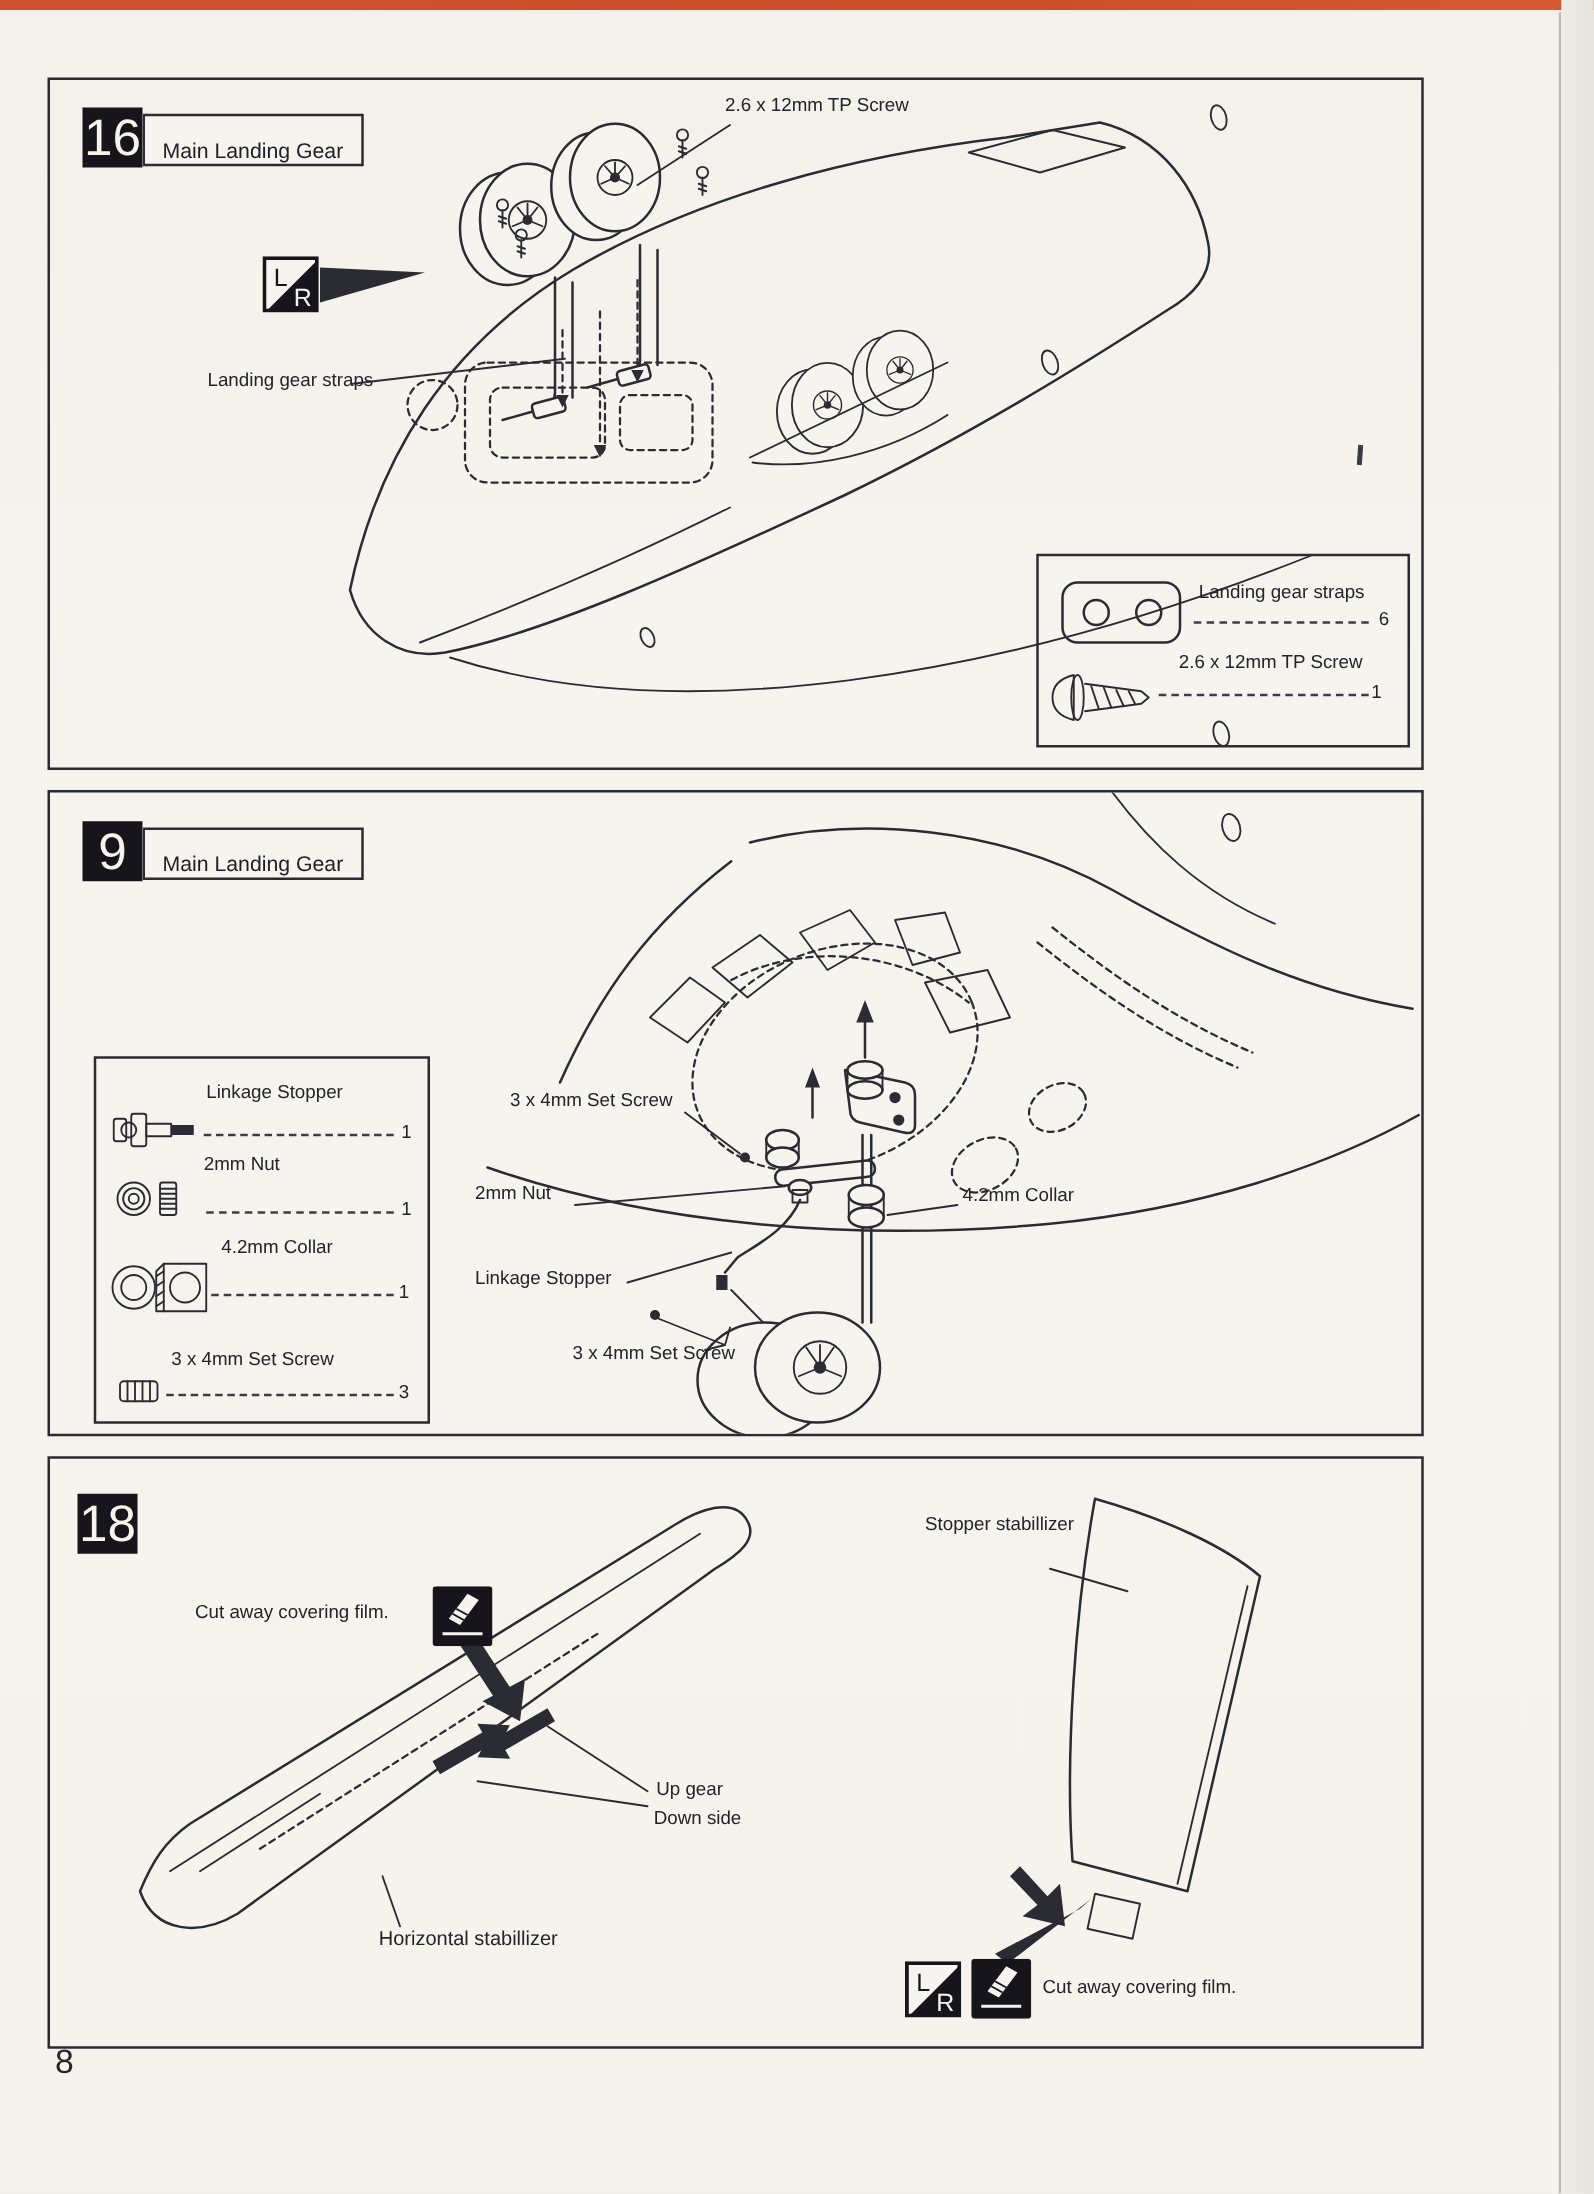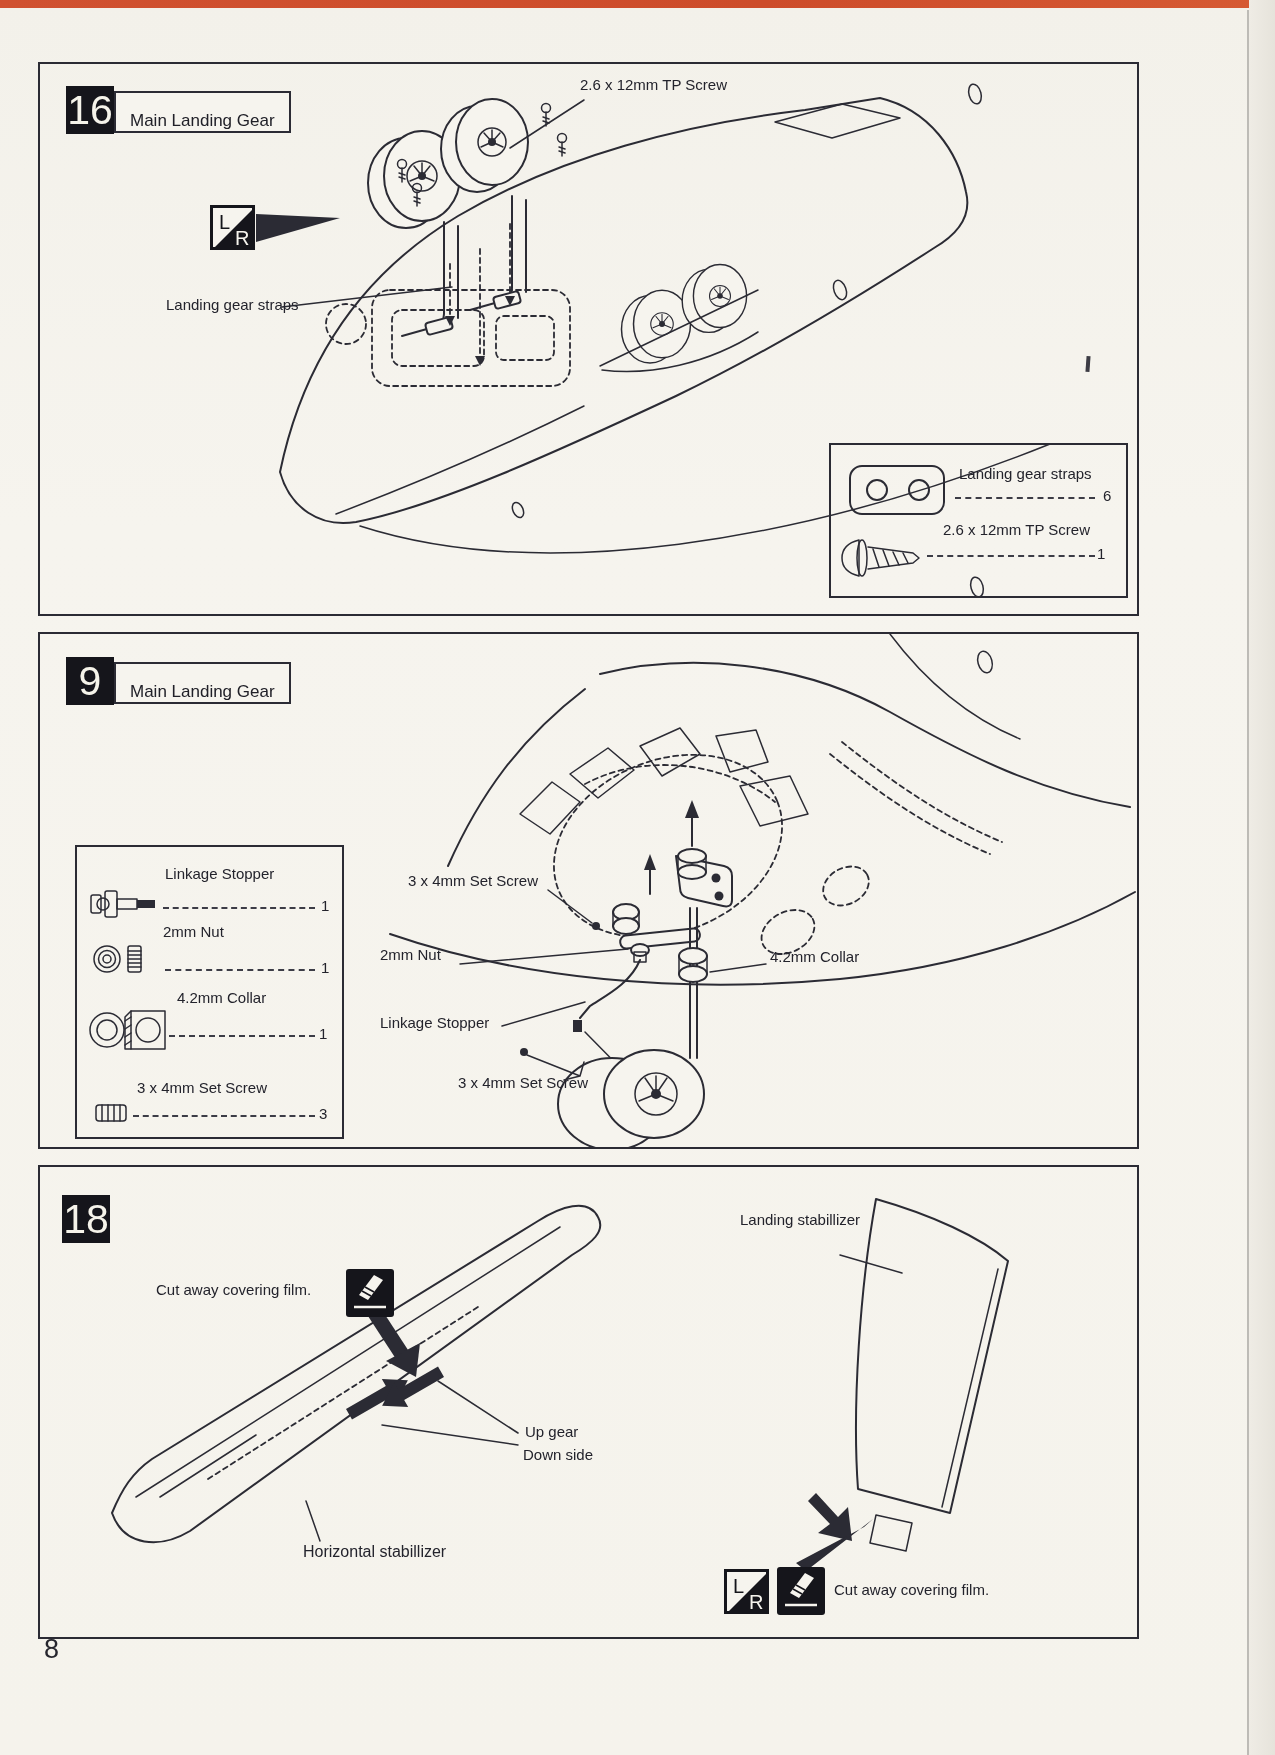--- a/index.html
+++ b/index.html
@@ -341,21 +341,21 @@
     <div class="icon" style="left:306px;top:102px;width:48px;height:48px;">
       <svg viewBox="0 0 48 48" width="48" height="48">
         <rect width="48" height="48" rx="3" fill="#15151b"></rect>
         <polygon points="28,6 37,11 22,31 13,26" fill="#f6f4ee"></polygon>
         <line x1="16" y1="22" x2="25" y2="27" stroke="#15151b" stroke-width="1.6"></line>
         <line x1="19" y1="18" x2="28" y2="23" stroke="#15151b" stroke-width="1.6"></line>
         <line x1="8" y1="38" x2="40" y2="38" stroke="#f6f4ee" stroke-width="2.5"></line>
       </svg>
     </div>
 
-    <div class="callout" style="left:700px;top:44px;">Landing stabillizer</div>
+    <div class="callout" style="left:700px;top:44px;">Stopper stabillizer</div>
     <div class="callout" style="left:485px;top:256px;">Up gear</div>
     <div class="callout" style="left:483px;top:279px;">Down side</div>
     <div class="callout" style="left:263px;top:376px;font-size:16px;">Horizontal stabillizer</div>
 
     <div class="badge" style="left:684px;top:402px;width:45px;height:45px;">
       <svg viewBox="0 0 45 45" width="45" height="45">
         <rect x="1.5" y="1.5" width="42" height="42" fill="#f6f4ee" stroke="#15151b" stroke-width="3"></rect>
         <polygon points="43,4 43,43 4,43" fill="#15151b"></polygon>
         <text x="9" y="24" font-size="20" fill="#15151b">L</text>
         <text x="25" y="40" font-size="20" fill="#f6f4ee">R</text>

